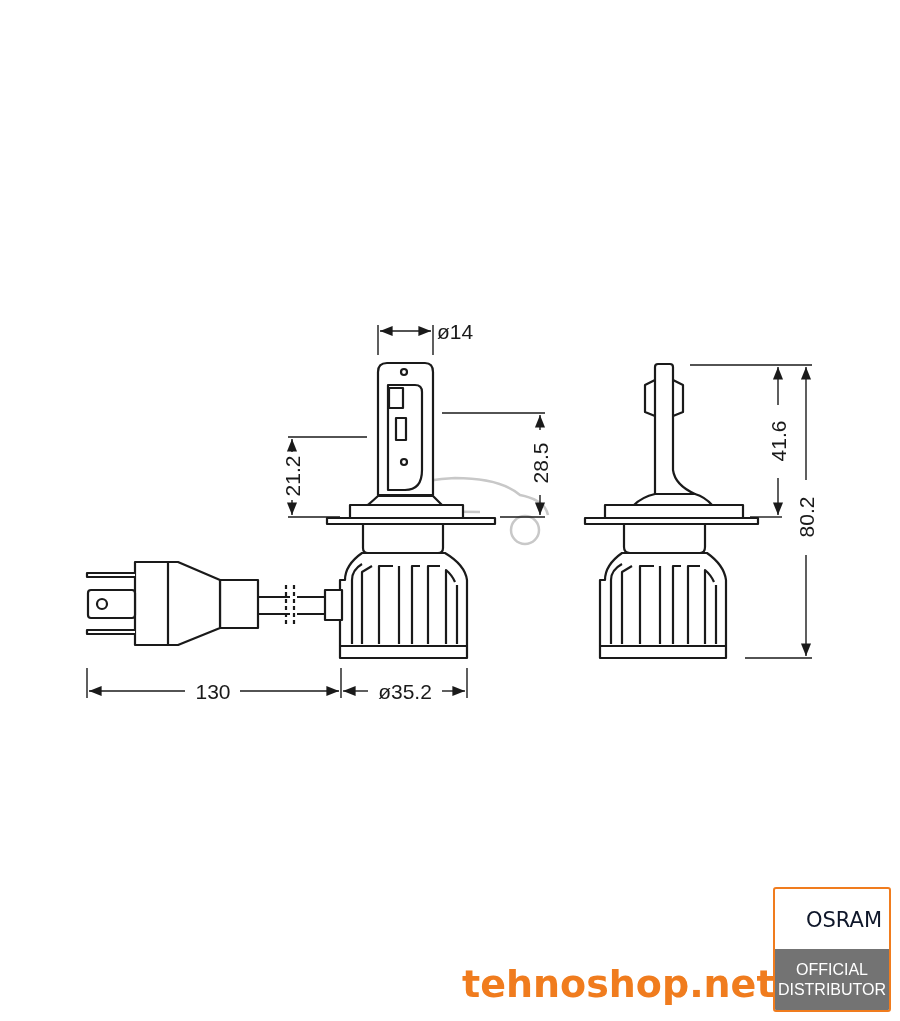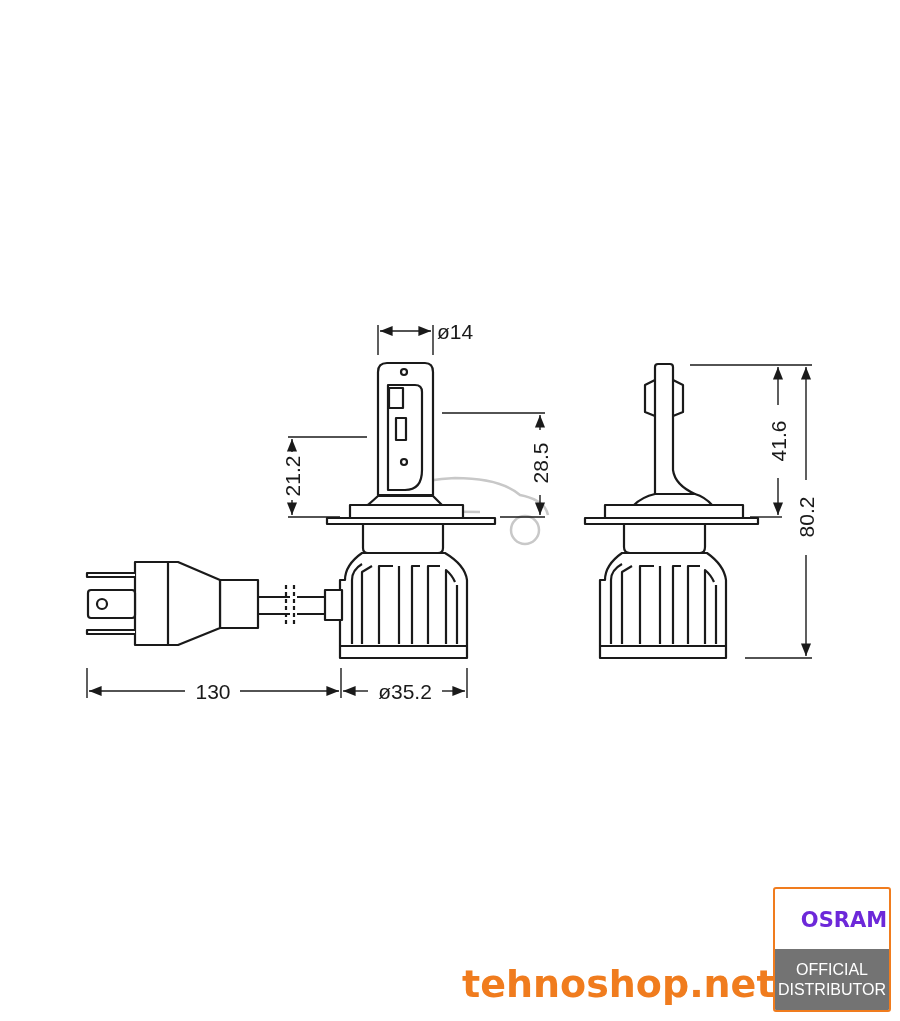--- a/index.html
+++ b/index.html
@@ -1,21 +1,21 @@
 <!DOCTYPE html>
 <html><head>
 <meta charset="utf-8">
 <style>
   html,body{margin:0;padding:0;background:#ffffff;}
   body{width:900px;height:1021px;position:relative;overflow:hidden;font-family:"Liberation Sans",sans-serif;}
   #drawing{position:absolute;left:0;top:0;}
   .dim{font-family:"Liberation Sans",sans-serif;font-size:21px;fill:#1a1a1a;}
   .site{position:absolute;left:462px;top:962px;font-family:"DejaVu Sans",sans-serif;font-weight:bold;font-size:38px;color:#f07c1e;letter-spacing:0px;}
   .badge{position:absolute;left:773px;top:887px;width:118px;height:125px;border:2px solid #f07c1e;border-radius:3px;box-sizing:border-box;overflow:hidden;background:#fff;}
-  .badge-top{height:62px;display:flex;align-items:center;justify-content:center;font-family:"DejaVu Sans",sans-serif;font-weight:bold;font-size:21px;color:#6d28d9;padding-left:24px;}
+  .badge-top{height:62px;display:flex;align-items:center;justify-content:center;font-family:"DejaVu Sans",sans-serif;font-weight:normal;font-size:21px;color:#0f172a;padding-left:24px;}
   .badge-bottom{position:absolute;left:0;right:0;bottom:0;height:61px;background:#737373;color:#fff;display:flex;flex-direction:column;align-items:center;justify-content:center;font-family:"Liberation Sans",sans-serif;font-size:16px;line-height:20px;}
 </style>
 </head>
 <body>
 
 <svg id="drawing" width="900" height="1021" viewBox="0 0 900 1021" xmlns="http://www.w3.org/2000/svg">
   <defs>
     <marker id="arr" viewBox="0 0 10 10" refX="10" refY="5" markerWidth="9" markerHeight="9" orient="auto-start-reverse">
       <path d="M0,1 L10,5 L0,9 z" fill="#1a1a1a"></path>
     </marker>

